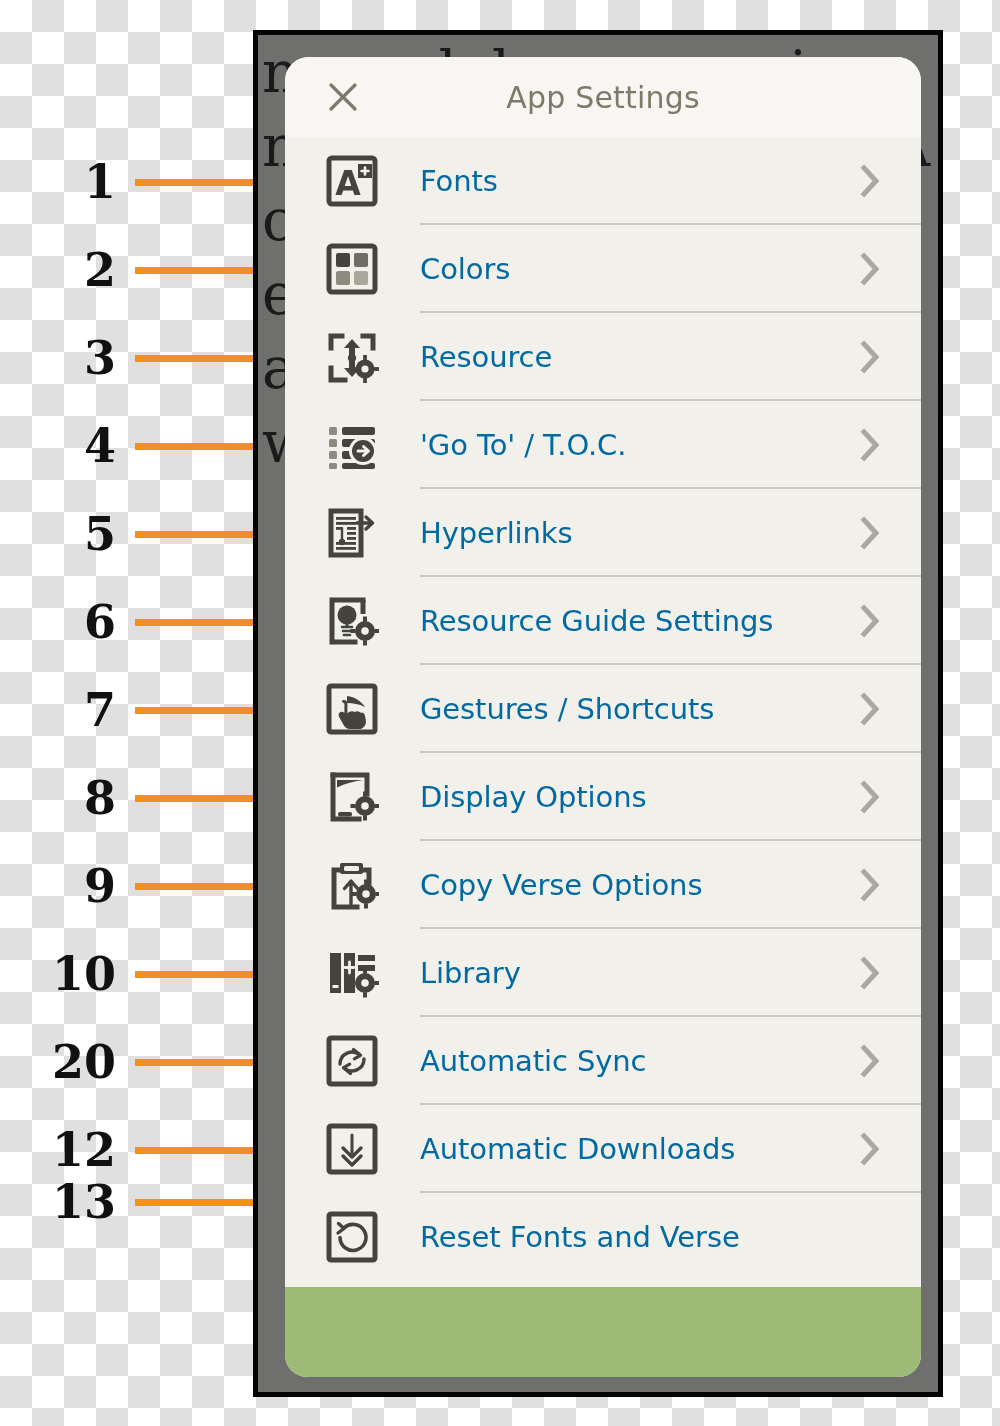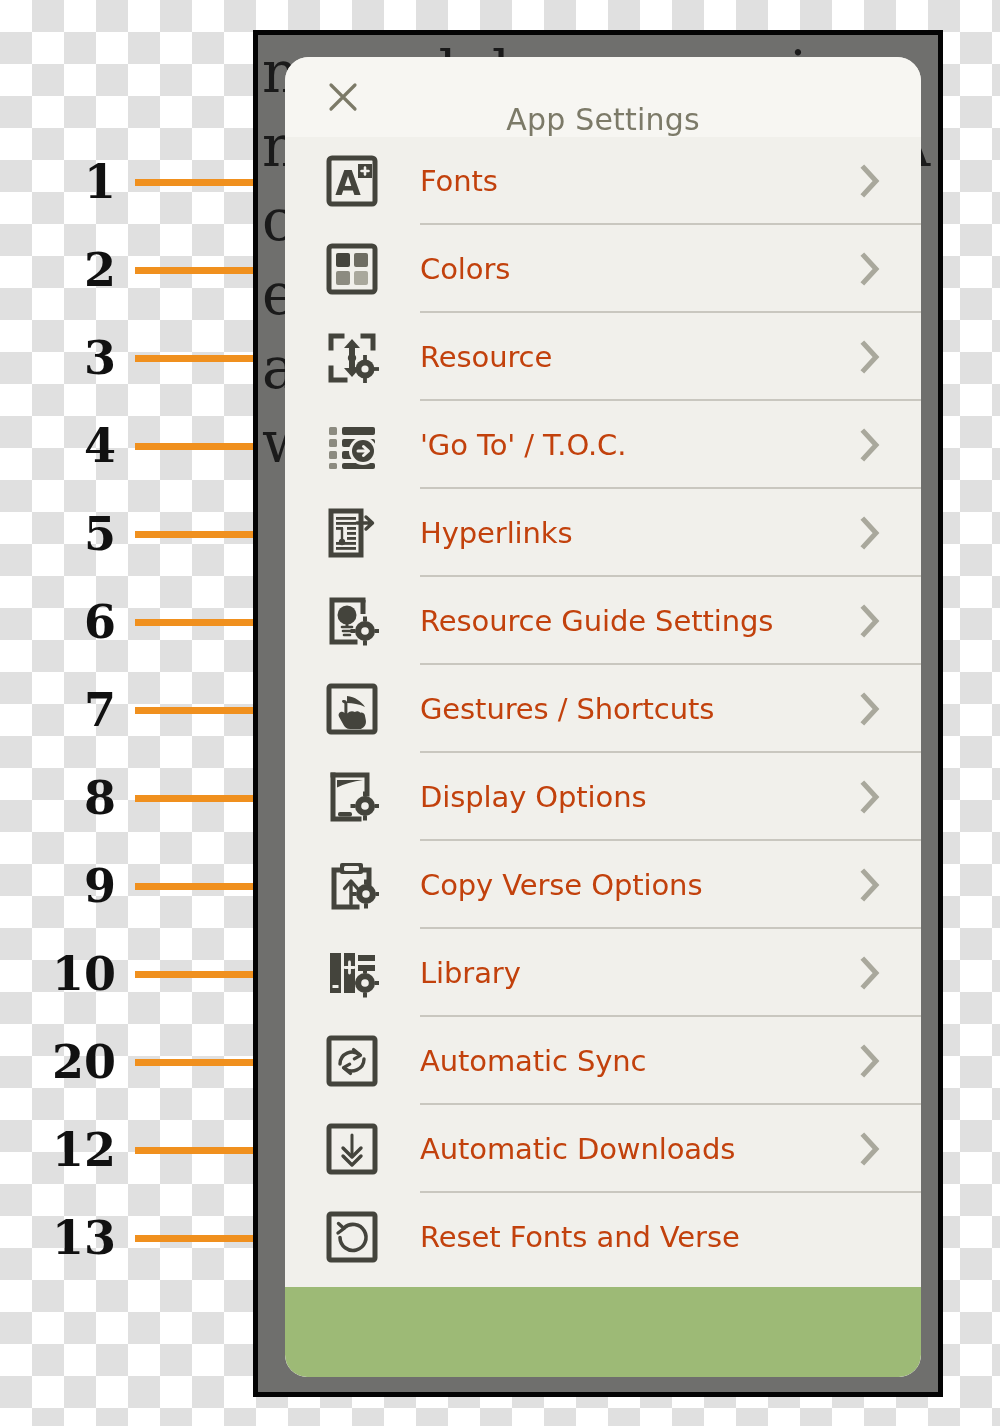--- a/index.html
+++ b/index.html
@@ -65,21 +65,21 @@
     border-radius: 24px 24px 22px 22px;
     overflow: hidden;
     display: flex; flex-direction: column;
   }
 
   .modal-header {
     position: relative;
     height: 80px;
     background: #F7F6F2;
     flex: 0 0 80px;
-    display: flex; align-items: flex-end;
+    display: flex; align-items: center;
   }
   .close-btn {
     position: absolute; left: 38px; top: 50%; transform: translateY(-50%);
     width: 40px; height: 40px;
     display: flex; align-items: center; justify-content: center;
     cursor: pointer;
   }
   .modal-title {
     width: 100%; text-align: center;
     font-size: 30px; color: #7C7A68;
@@ -99,21 +99,21 @@
   }
   .row .icon-wrap {
     width: 58px; height: 58px;
     flex: 0 0 58px;
     display: flex; align-items: center; justify-content: center;
   }
   .row .icon-wrap svg { display: block; }
   .row .label {
     margin-left: 39px;
     font-size: 29px;
-    color: #c2410c;
+    color: #0369a1;
     font-family: "DejaVu Sans", "Liberation Sans", sans-serif;
     letter-spacing: -0.1px;
     white-space: nowrap;
     flex: 1 1 auto;
   }
   .row .chev {
     margin-right: 40px;
     flex: 0 0 auto;
     display: flex; align-items: center;
   }
@@ -174,21 +174,21 @@
       <div class="ann-line" style="background: rgb(240, 144, 30);"></div>
     </div>
     <div class="ann" style="top: 1032px;">
       <div class="ann-num">20</div>
       <div class="ann-line" style="background: rgb(240, 144, 30);"></div>
     </div>
     <div class="ann" style="top: 1120px; padding-left: 38px;">
       <div class="ann-num">12</div>
       <div class="ann-line" style="background: rgb(240, 144, 30);"></div>
     </div>
-    <div class="ann" style="top: 1208px;">
+    <div class="ann" style="top: 1172px;">
       <div class="ann-num">13</div>
       <div class="ann-line" style="background: rgb(240, 144, 30);"></div>
     </div>
   </div>
 
 <div class="device">
 
   <div class="bg-page">no g deh concerning ne be t of s u ed ke A co na oo th oh o h y en w t ar na R w B ale h o e m h e e up w ta e in</div>
 
   <div class="modal">

